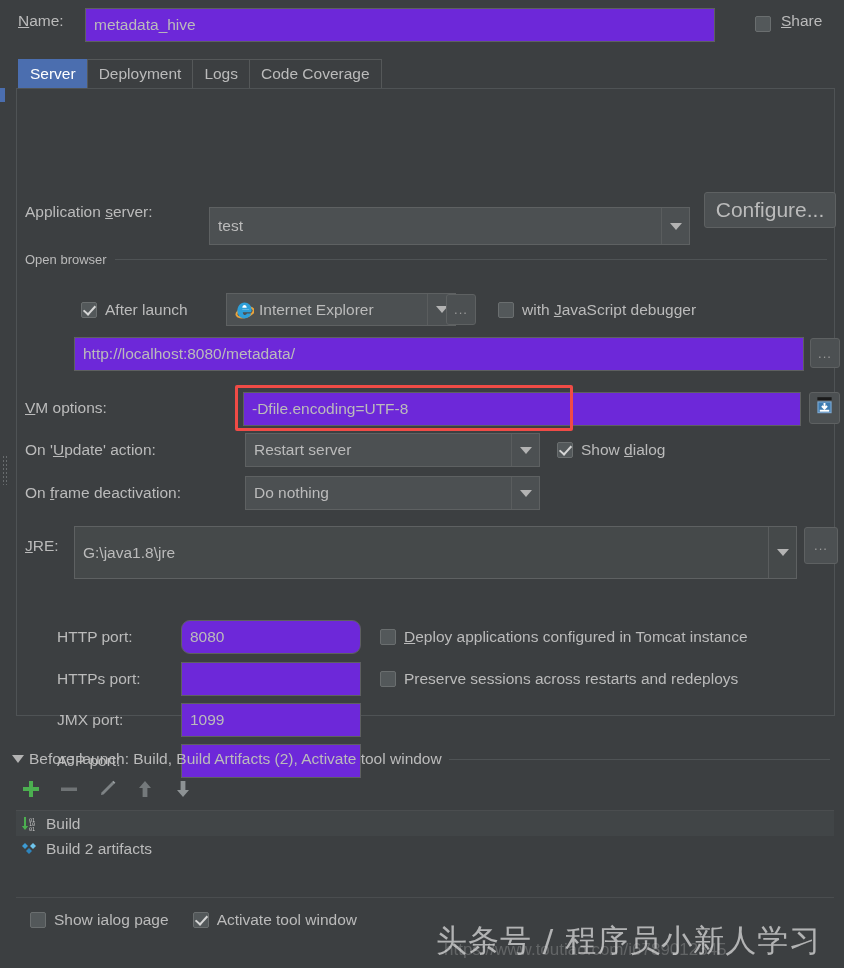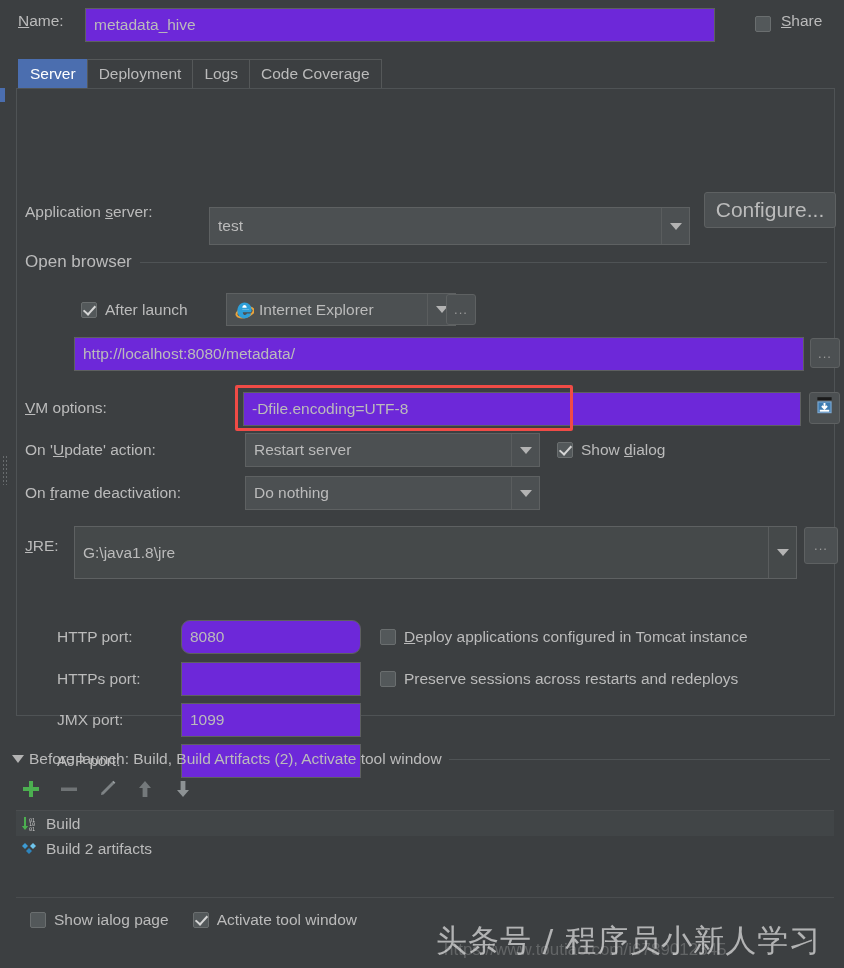--- a/index.html
+++ b/index.html
@@ -69,21 +69,21 @@
     left: 4px; top: 0px;
     width: 5px; height: 10px;
     border: solid #d6d6d6;
     border-width: 0 2px 2px 0;
     transform: rotate(42deg);
   }
   .cbrow { display: flex; align-items: center; gap: 8px; }
 
   .grouptitle {
     display: flex; align-items: center; gap: 8px;
-    font-size: 17px; color: #bbbbbb;
+    font-size: 13px; color: #bbbbbb;
   }
   .grouptitle .rule { flex: 1; height: 1px; background: #4f5355; }
 
   
   #nameRow { position: absolute; left: 0; top: 0; width: 844px; height: 48px; }
   #nameLabel { position: absolute; left: 18px; top: 12px; }
   #nameField { position: absolute; left: 85px; top: 8px; width: 630px; height: 32px; }
   #shareBox  { position: absolute; left: 755px; top: 16px; }
   #shareLbl  { position: absolute; left: 781px; top: 12px; }
 
@@ -261,20 +261,24 @@
       </span>
       <span class="val" style="padding-left:5px;">Internet Explorer</span>
       <span class="arrowcell">
           <span class="caret"></span>
         </span>
     </div>
     <div id="browserEllipsis" class="btn ellipsis">
       <span>...</span>
     </div>
 
+    <div id="jsDebugRow" class="cbrow">
+      <span class="checkbox"></span>
+      <span class="lbl">with <u>J</u>avaScript debugger</span>
+    </div>
 
     <div id="urlField" class="textfield">
       <span>http://localhost:8080/metadata/</span>
     </div>
     <div id="urlEllipsis" class="btn ellipsis">
       <span>...</span>
     </div>
 
     <div id="vmLbl" class="lbl"><u>V</u>M options:</div>
     <div id="vmField" class="textfield">

